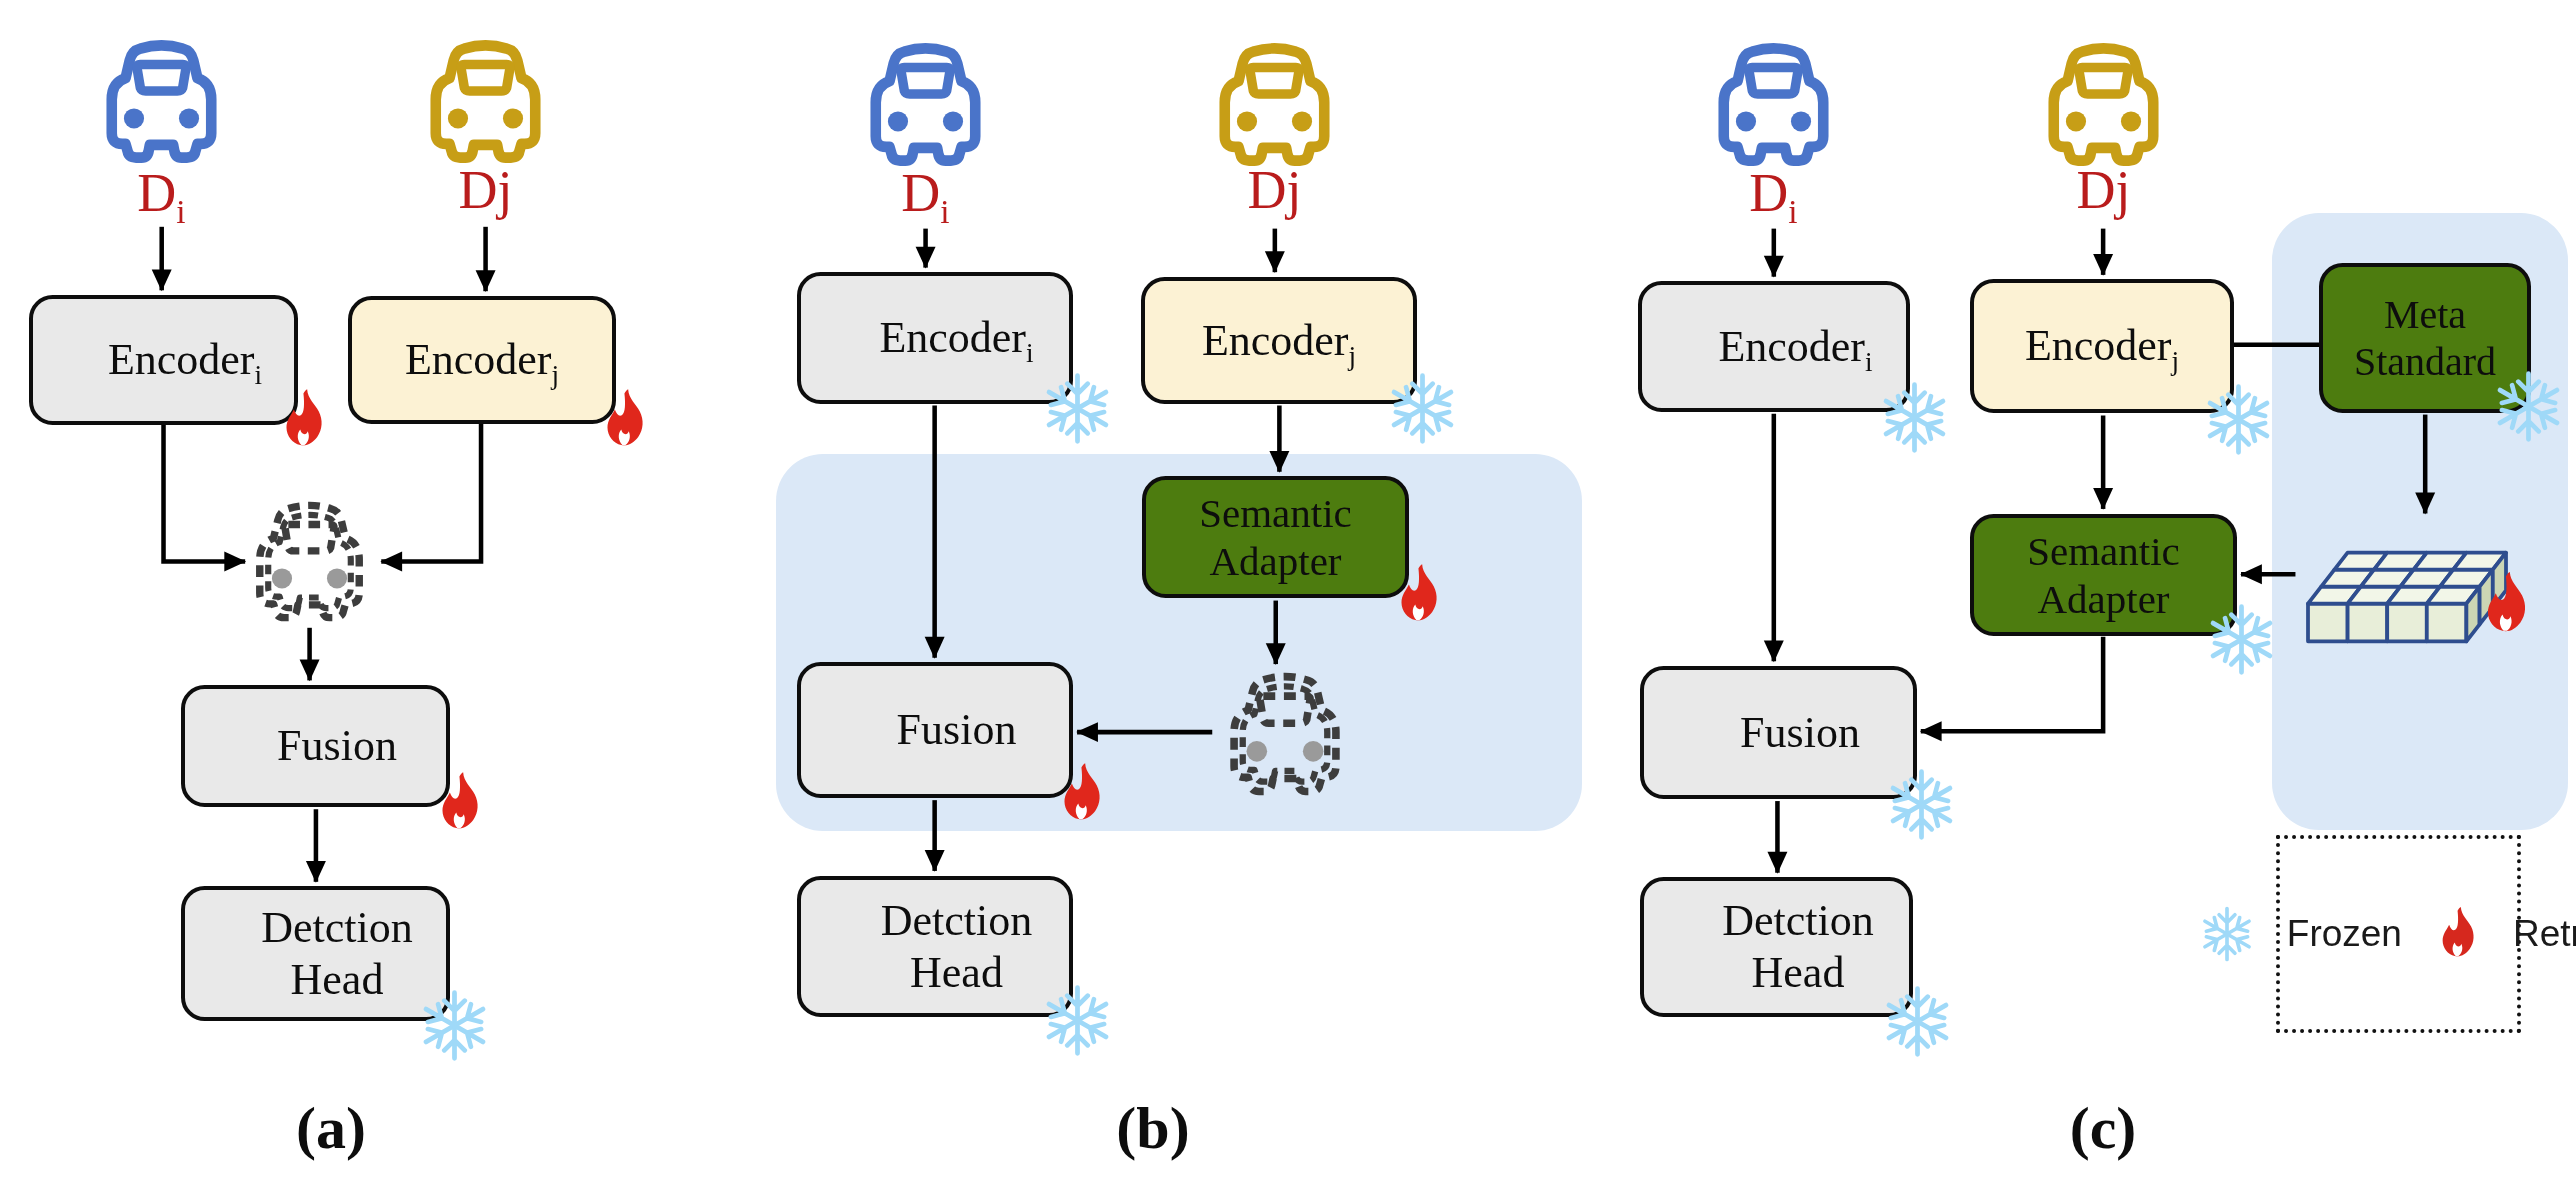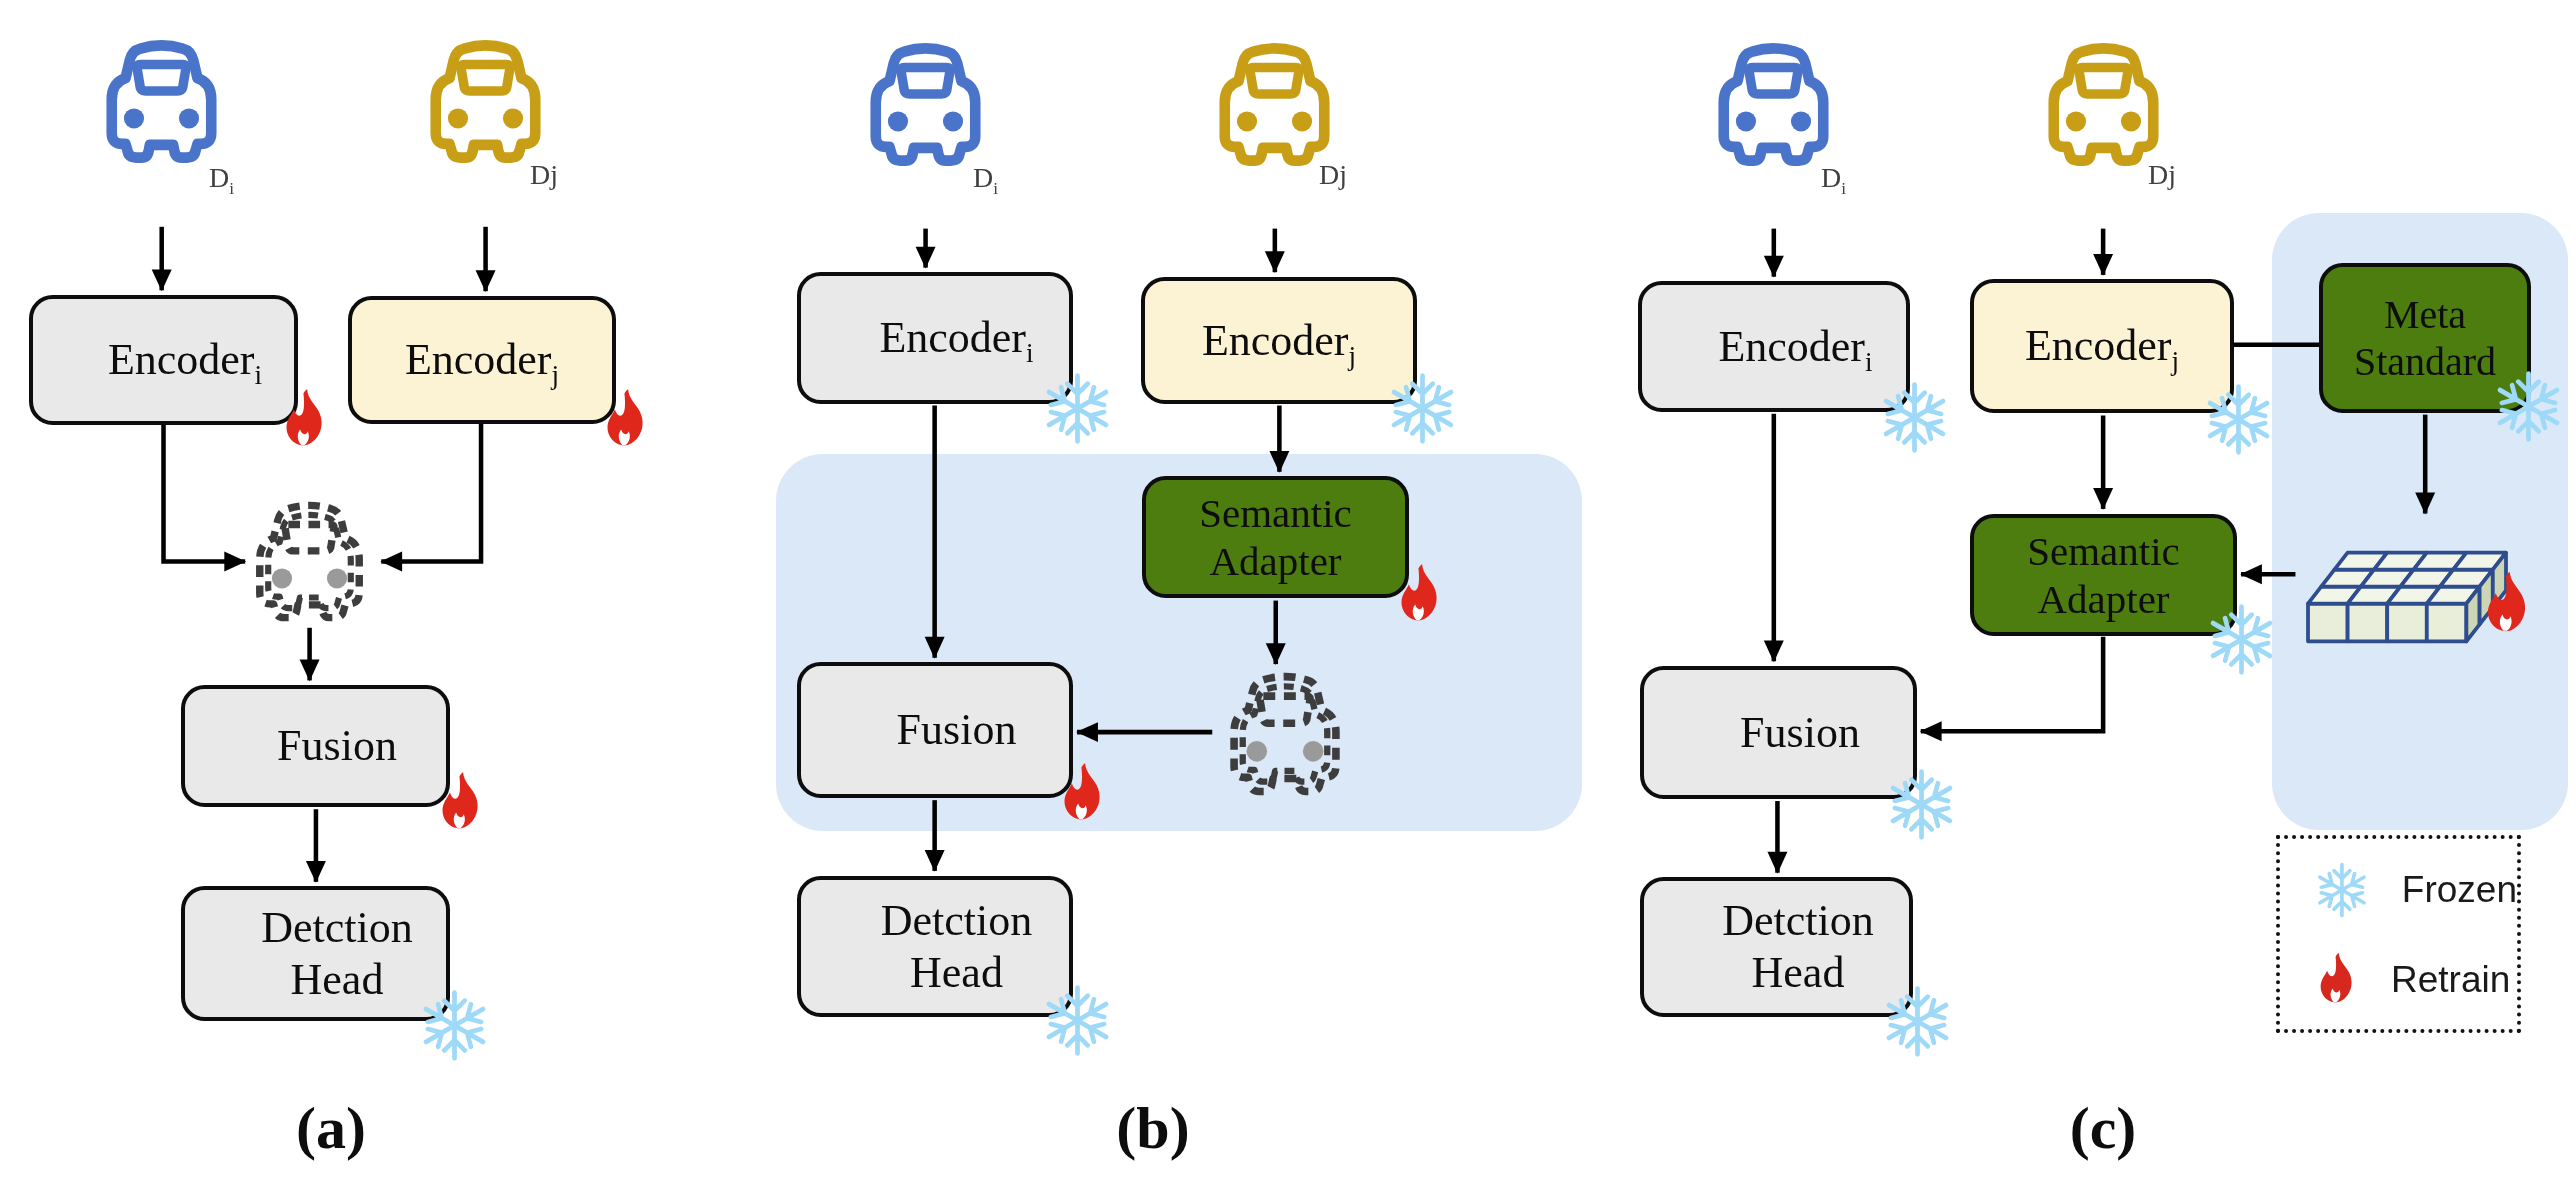--- a/index.html
+++ b/index.html
@@ -7,29 +7,29 @@
           font-family:"Liberation Serif",serif;}
   .region{position:absolute;background:#dbe8f7;border-radius:47px;z-index:1;}
   #wires{position:absolute;left:0;top:0;z-index:2;pointer-events:none;}
   .box{position:absolute;border:4.5px solid #0d0d0d;border-radius:23.6px;box-sizing:border-box;
        display:flex;align-items:center;justify-content:center;text-align:center;
        font-size:44px;color:#0d0d0d;line-height:1.18;z-index:3;}
   .box.gray{background:#e9e9e9;padding-left:43px;}
   .box.cream{background:#fcf2d4;}
   .box.blue{background:#4d7c0f;}
   .box sub{font-size:0.62em;line-height:0;}
-  .dslabel{position:absolute;width:145px;text-align:right;font-size:28px;color:#404040;z-index:3;}
+  .dslabel{position:absolute;width:145px;text-align:center;font-size:54px;color:#b91c1c;z-index:3;}
   .dslabel sub{font-size:0.62em;}
   .icon{position:absolute;z-index:4;}
   .caricon{position:absolute;z-index:3;}
   .note{position:absolute;color:#ff0000;font-size:35px;line-height:1.22;text-align:center;z-index:3;}
   .panel-letter{position:absolute;width:200px;text-align:center;font-size:60px;font-weight:bold;
                 color:#0d0d0d;z-index:3;}
   .legend{position:absolute;border:4.5px dotted #111;background:#fff;z-index:3;box-sizing:border-box;
-          display:flex;flex-direction:column;justify-content:center;gap:33px;padding-left:33px;}
+          display:flex;flex-direction:row;justify-content:center;gap:33px;padding-left:33px;}
   .legend-row{display:flex;align-items:center;gap:31px;}
   .legend-label{font-family:"Liberation Sans",sans-serif;font-size:37px;color:#1a1a1a;}
   svg.defsonly{position:absolute;width:0;height:0;}
 </style>
 </head>
 <body>
 
 <div id="canvas">
 
   <svg class="defsonly" aria-hidden="true">

